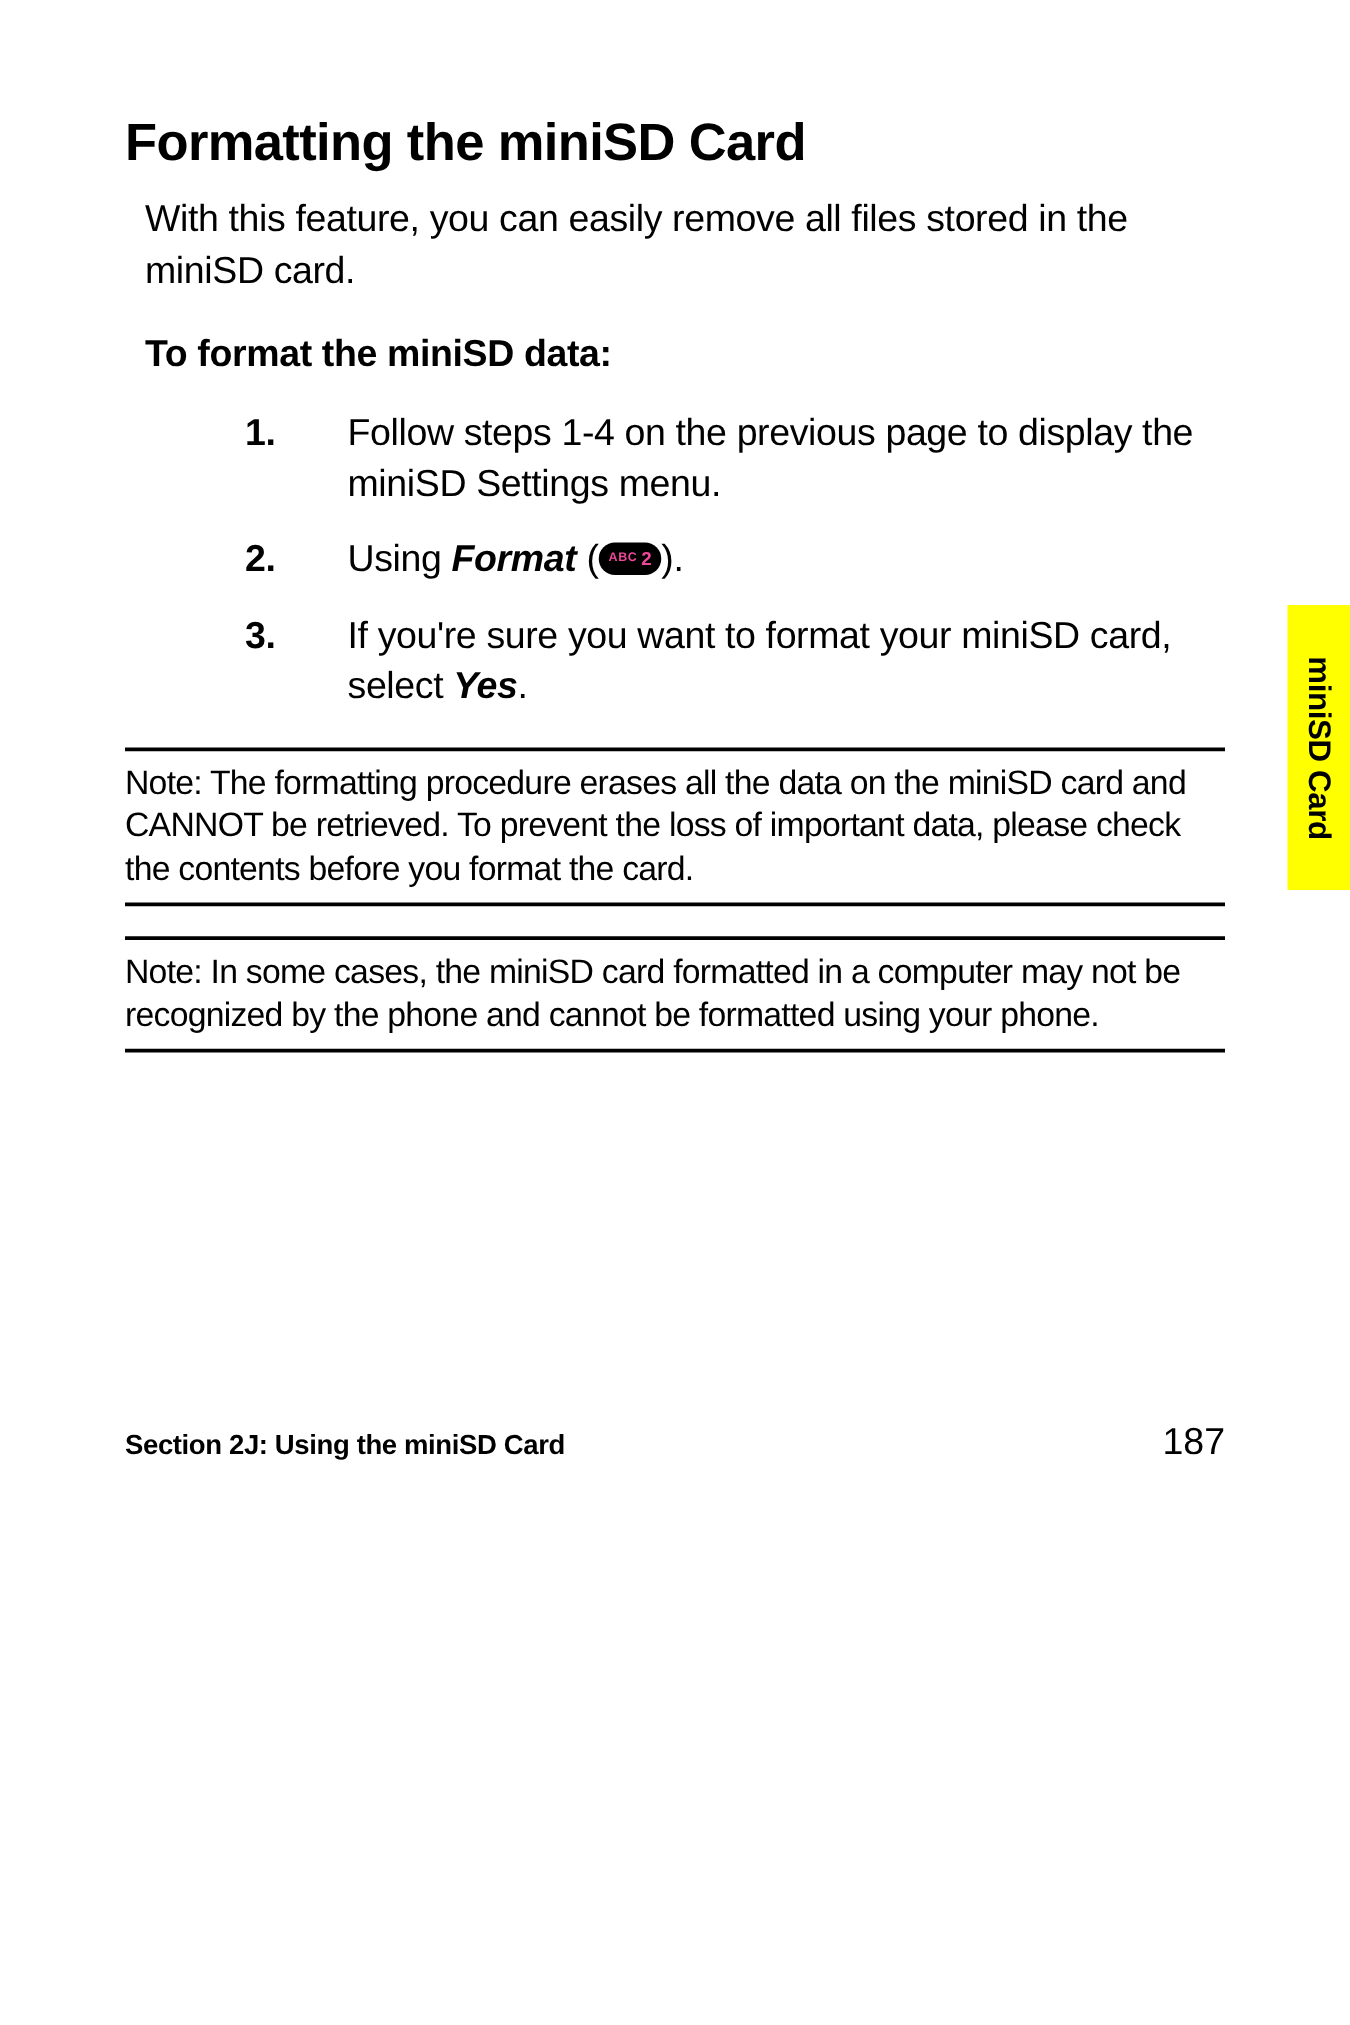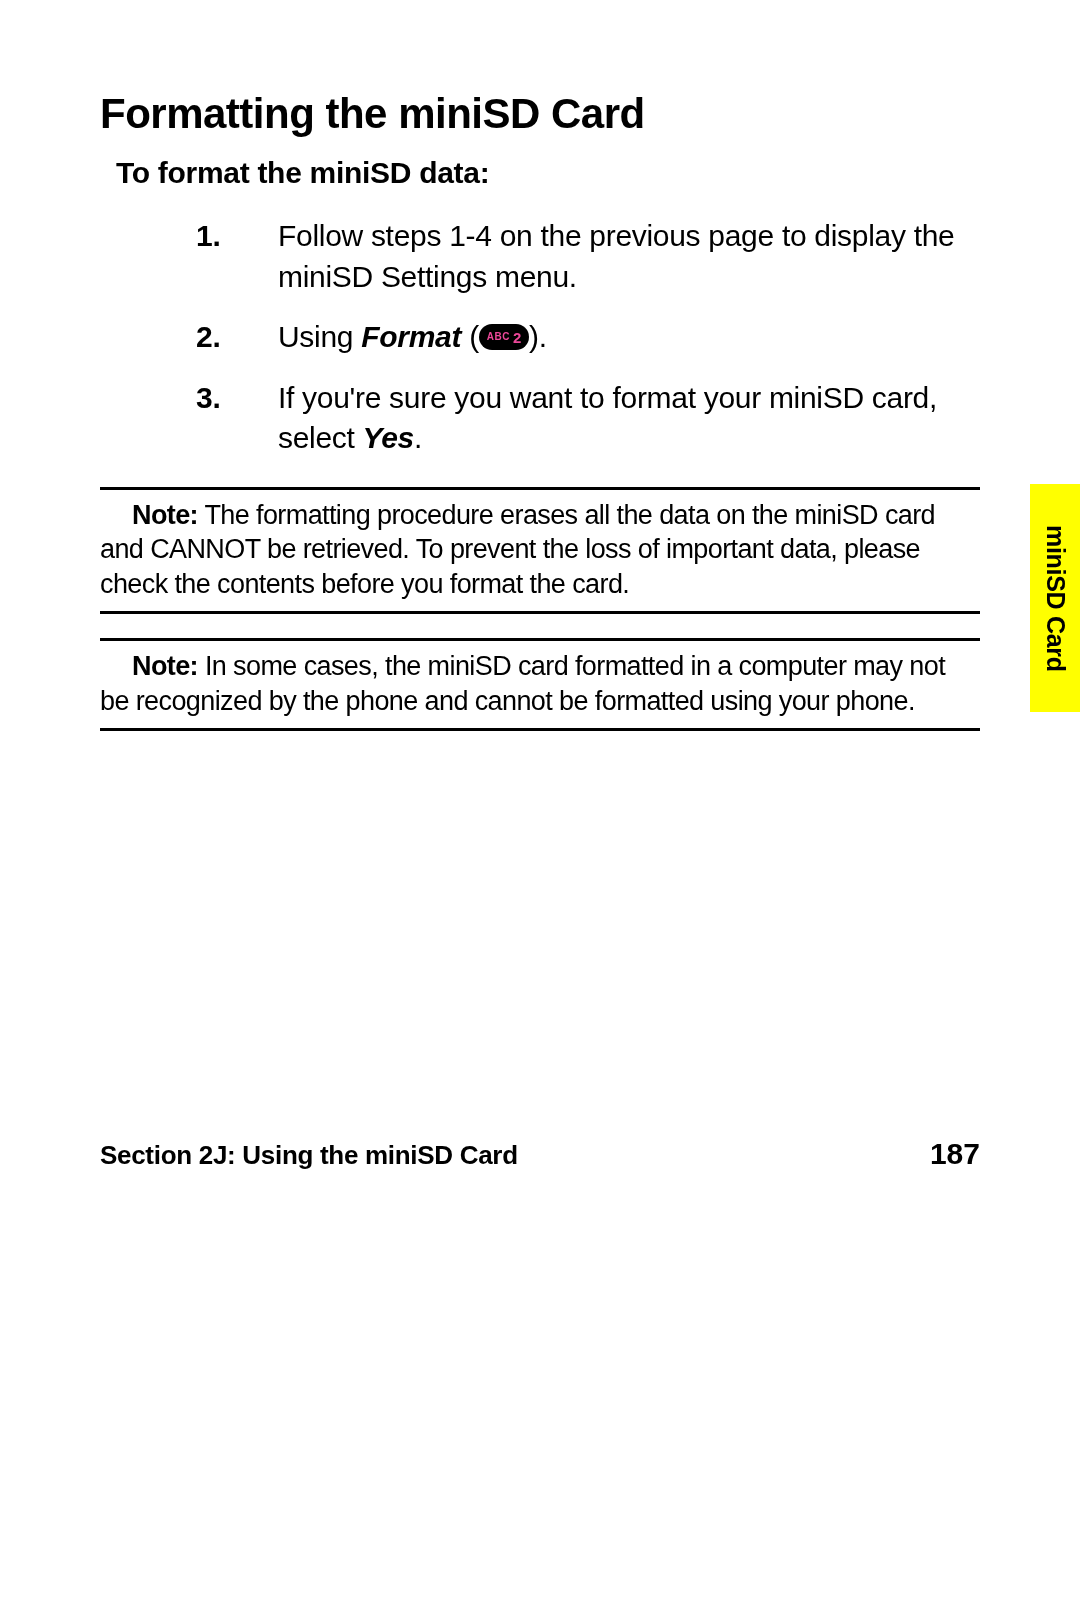--- a/index.html
+++ b/index.html
@@ -97,22 +97,21 @@
     padding: 8px 0 10px 0;
     margin: 0 0 24px 0;
   }
   .note-block p {
     margin: 0;
     font-size: 27px;
     line-height: 1.28;
     letter-spacing: -0.6px;
   }
   .note-block .label {
-    font-weight: 700;
-    margin-left: 32px;
+    font-weight: 400;
   }
   .side-tab {
     position: absolute;
     right: 0;
     top: 484px;
     width: 50px;
     height: 228px;
     background: #ffff00;
     display: flex;
     align-items: center;
@@ -129,35 +128,36 @@
     position: absolute;
     bottom: 80px;
     left: 100px;
     right: 100px;
     display: flex;
     justify-content: space-between;
     align-items: baseline;
   }
   .footer .section {
     font-weight: 700;
-    font-size: 26px;
+    font-size: 22px;
     letter-spacing: -0.3px;
   }
   .footer .page-num {
-    font-weight: 700;
+    font-weight: 400;
     font-size: 30px;
   }
 </style>
 </head>
 <body>
 
 <div class="page">
 
   <h1 class="title">Formatting the miniSD Card</h1>
 
+  <p class="intro">With this feature, you can easily remove all files stored in the miniSD card.</p>
 
   <p class="subhead">To format the miniSD data:</p>
 
   <ol class="steps">
     <li>
       <span>Follow steps 1-4 on the previous page to display the miniSD Settings menu.</span>
     </li>
     <li>
       <span>Using </span><span class="bold">Format</span><span> (</span><span class="key-pill">
           <span class="abc">ABC</span>

